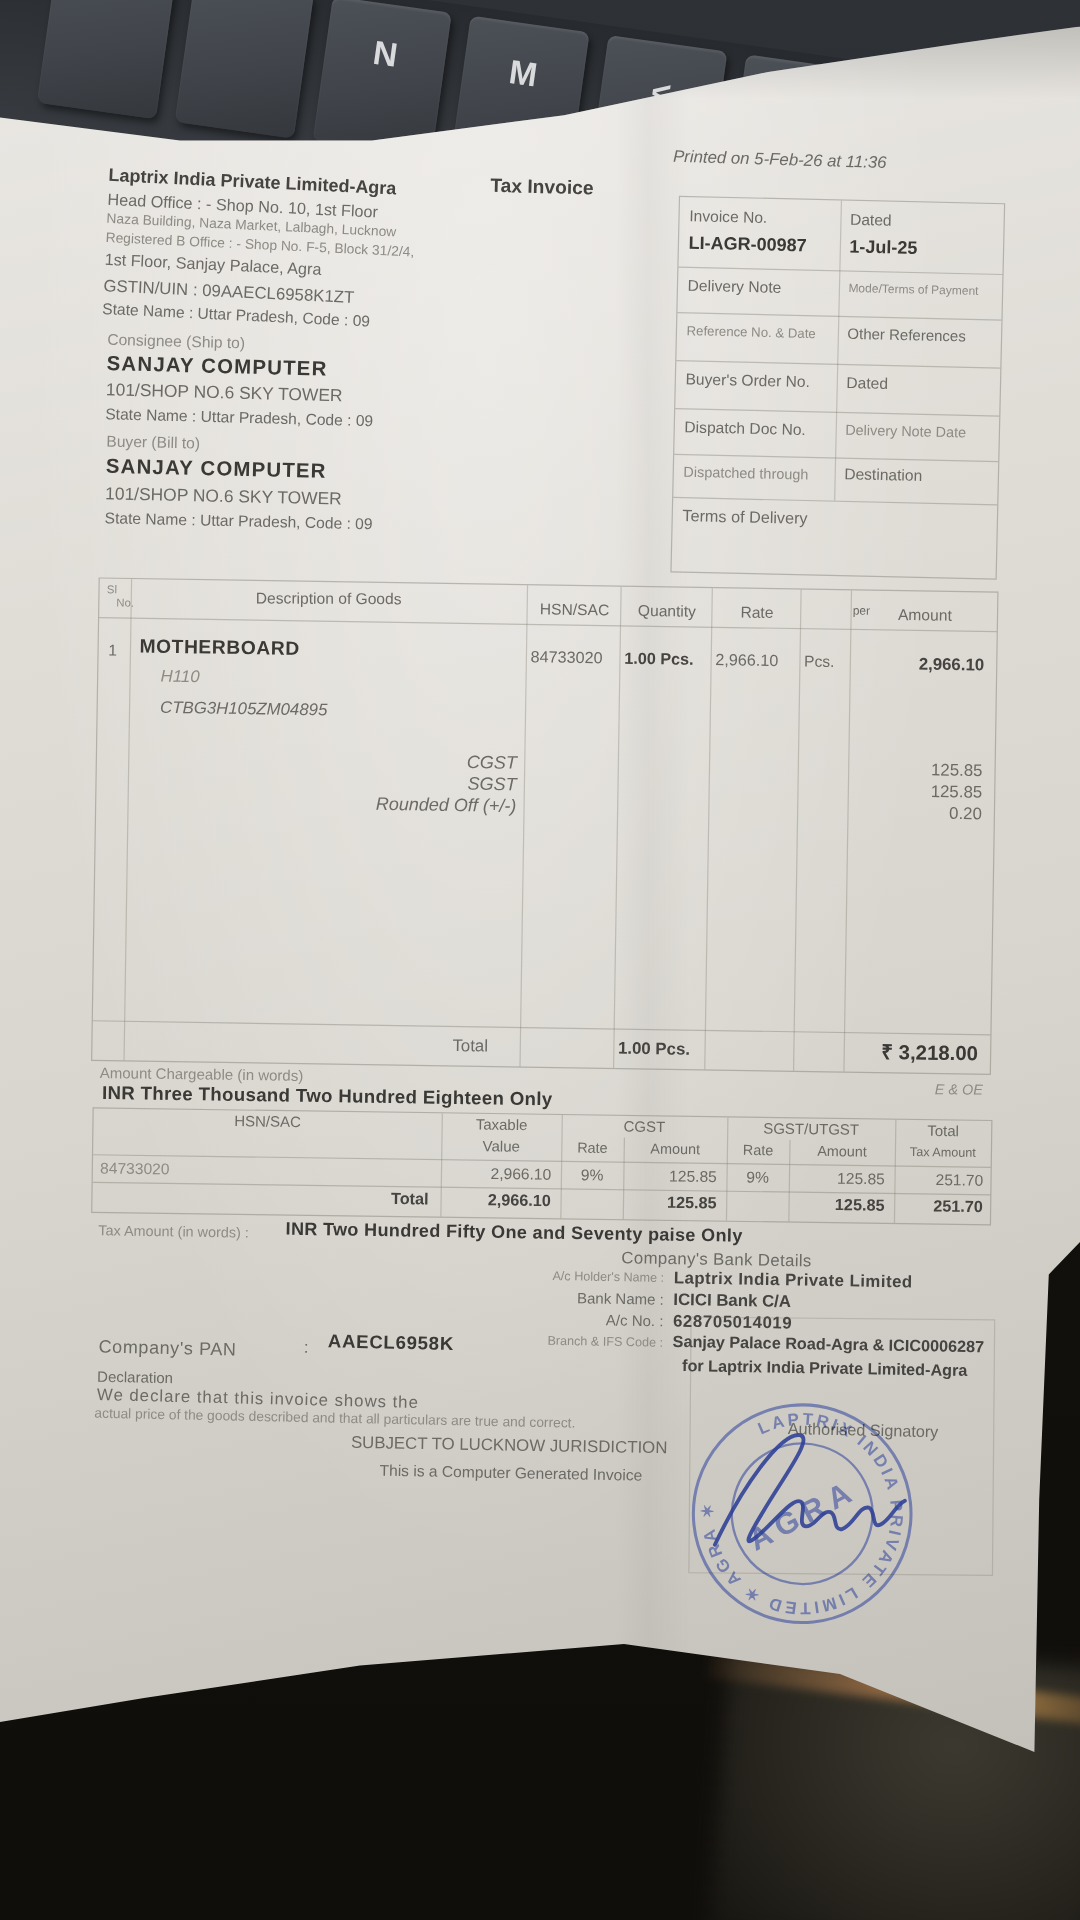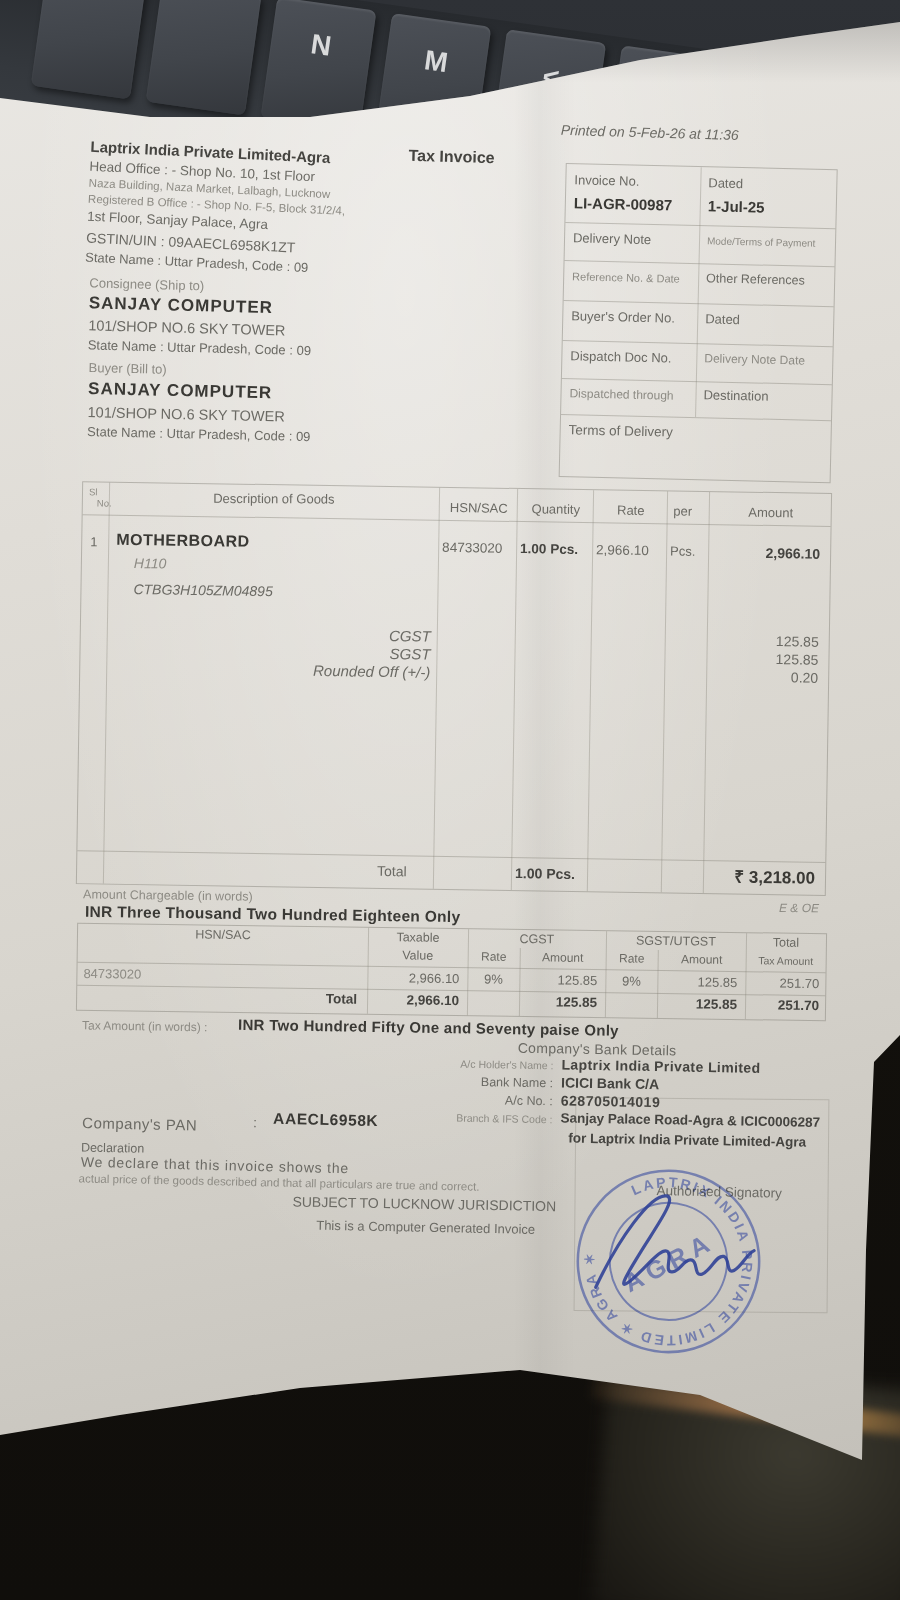--- a/index.html
+++ b/index.html
@@ -156,21 +156,21 @@
       <div class="vline" style="left:626px;top:0;height:401px"></div>
       <div class="hline" style="left:0;top:32px;width:748px"></div>
       <div class="hline" style="left:0;top:368px;width:748px"></div>
 
       <div class="t faint" style="left:6px;top:4px;font-size:9.5px">Sl</div>
       <div class="t faint" style="left:14px;top:15px;font-size:9.5px">No.</div>
       <div class="t mid c" style="left:96px;top:6px;width:190px;font-size:13px;transform:rotate(-.6deg)">Description of Goods</div>
       <div class="t mid c" style="left:358px;top:12px;width:76px;font-size:13px">HSN/SAC</div>
       <div class="t mid c" style="left:436px;top:12px;width:74px;font-size:13px">Quantity</div>
       <div class="t mid c" style="left:512px;top:12px;width:72px;font-size:13px">Rate</div>
-      <div class="t mid c" style="left:580px;top:12px;width:40px;font-size:13px">per</div>
+      <div class="t mid c" style="left:615px;top:12px;width:40px;font-size:10px">per</div>
       <div class="t mid c" style="left:628px;top:12px;width:120px;font-size:13px">Amount</div>
 
       <div class="t mid" style="left:8px;top:52px;font-size:13px">1</div>
       <div class="t xbold" style="left:34px;top:48px;font-size:16px;letter-spacing:.5px">MOTHERBOARD</div>
       <div class="t faint it" style="left:52px;top:72px;font-size:14px">H110</div>
       <div class="t mid it" style="left:52px;top:98px;font-size:14px">CTBG3H105ZM04895</div>
       <div class="t mid" style="left:360px;top:52px;font-size:13.5px">84733020</div>
       <div class="t bold" style="left:438px;top:52px;font-size:13.5px">1.00 Pcs.</div>
       <div class="t mid" style="left:514px;top:52px;font-size:13.5px">2,966.10</div>
       <div class="t mid" style="left:588px;top:52px;font-size:13px">Pcs.</div>

